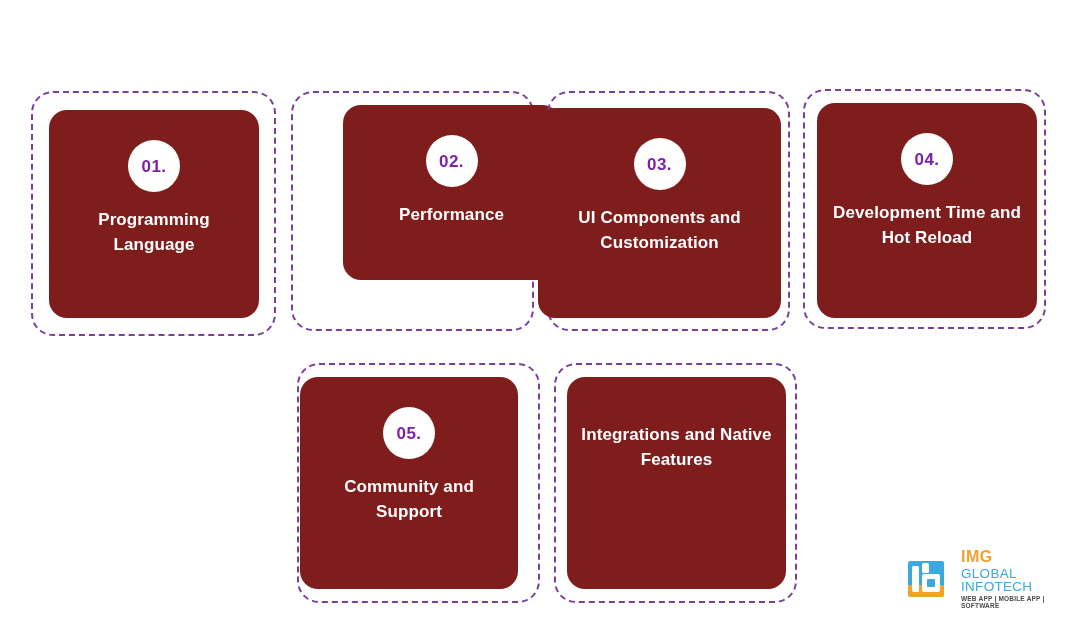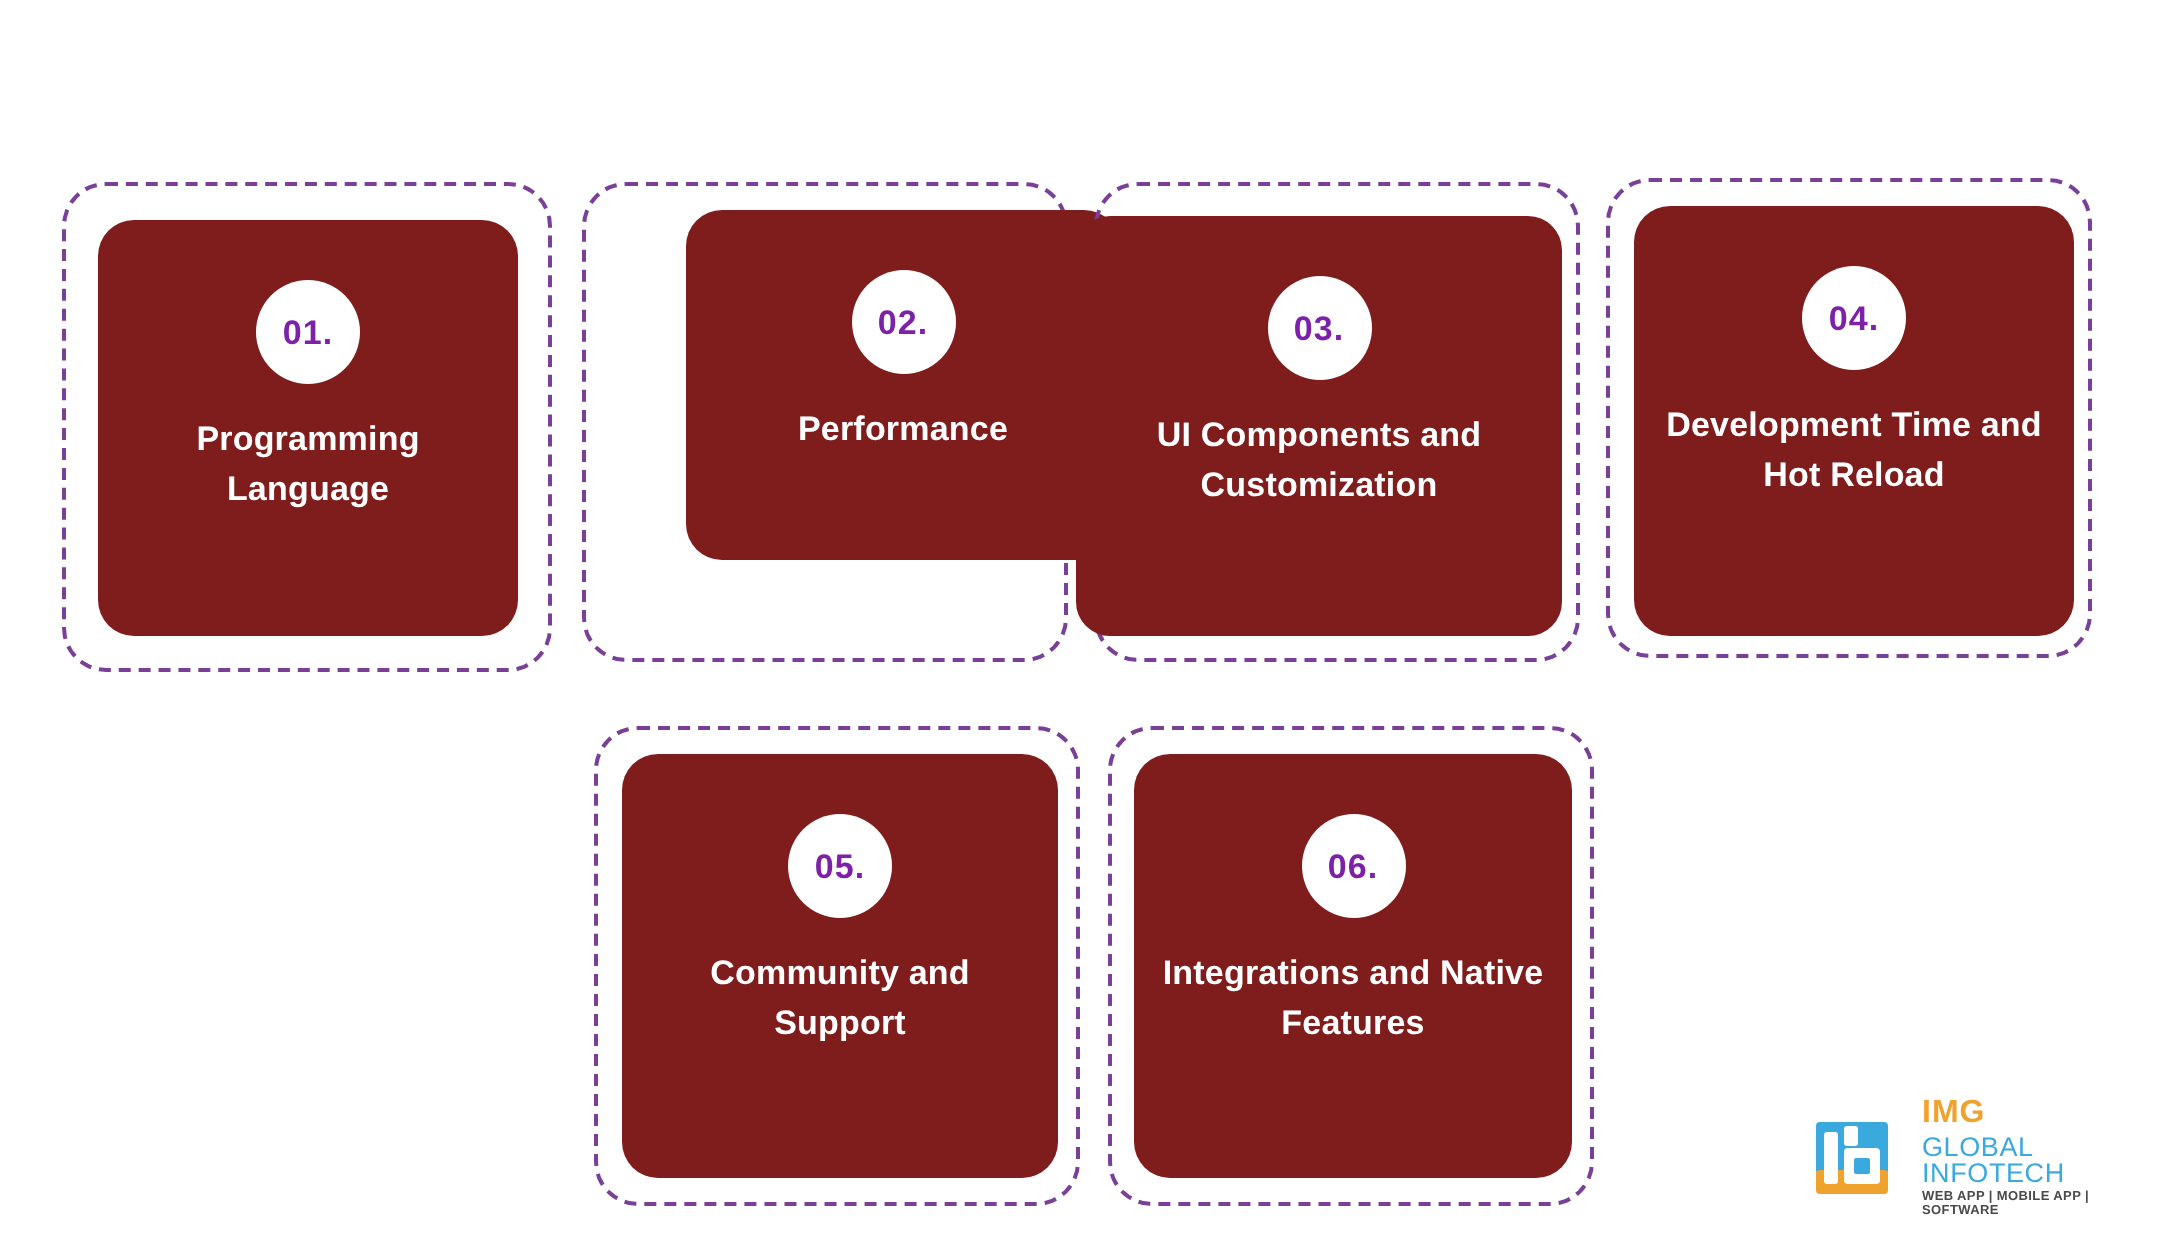--- a/index.html
+++ b/index.html
@@ -156,32 +156,29 @@
 
   <div class="frame dashed" style="left:803px; top:89px; width:243px; height:240px;"></div>
   <div class="card" style="left:817px; top:103px; width:220px; height:215px;">
     <div class="badge">
       <span class="badge-num">04.</span>
     </div>
     <div class="card-title">Development Time and Hot Reload</div>
   </div>
 
   <div class="frame dashed" style="left:297px; top:363px; width:243px; height:240px;"></div>
-  <div class="card" style="left:311px; top:377px; width:218px; height:212px;">
+  <div class="card" style="left:300px; top:377px; width:218px; height:212px;">
     <div class="badge">
       <span class="badge-num">05.</span>
     </div>
     <div class="card-title">Community and Support</div>
   </div>
 
   <div class="frame dashed" style="left:554px; top:363px; width:243px; height:240px;"></div>
   <div class="card" style="left:567px; top:377px; width:219px; height:212px;">
-    <div class="badge">
-      <span class="badge-num">06.</span>
-    </div>
     <div class="card-title">Integrations and Native Features</div>
   </div>
 
   <div id="logo">
     <div class="logo-mark">
       <svg viewBox="0 0 36 36" width="36" height="36" aria-hidden="true">
         <rect x="0" y="0" width="36" height="26" rx="2" fill="#3aa9dd"></rect>
         <rect x="0" y="24" width="36" height="12" rx="2" fill="#f0a22e"></rect>
         <rect x="4" y="5" width="7" height="26" rx="1.5" fill="#ffffff"></rect>
         <rect x="14" y="2" width="7" height="10" rx="1.5" fill="#ffffff"></rect>

